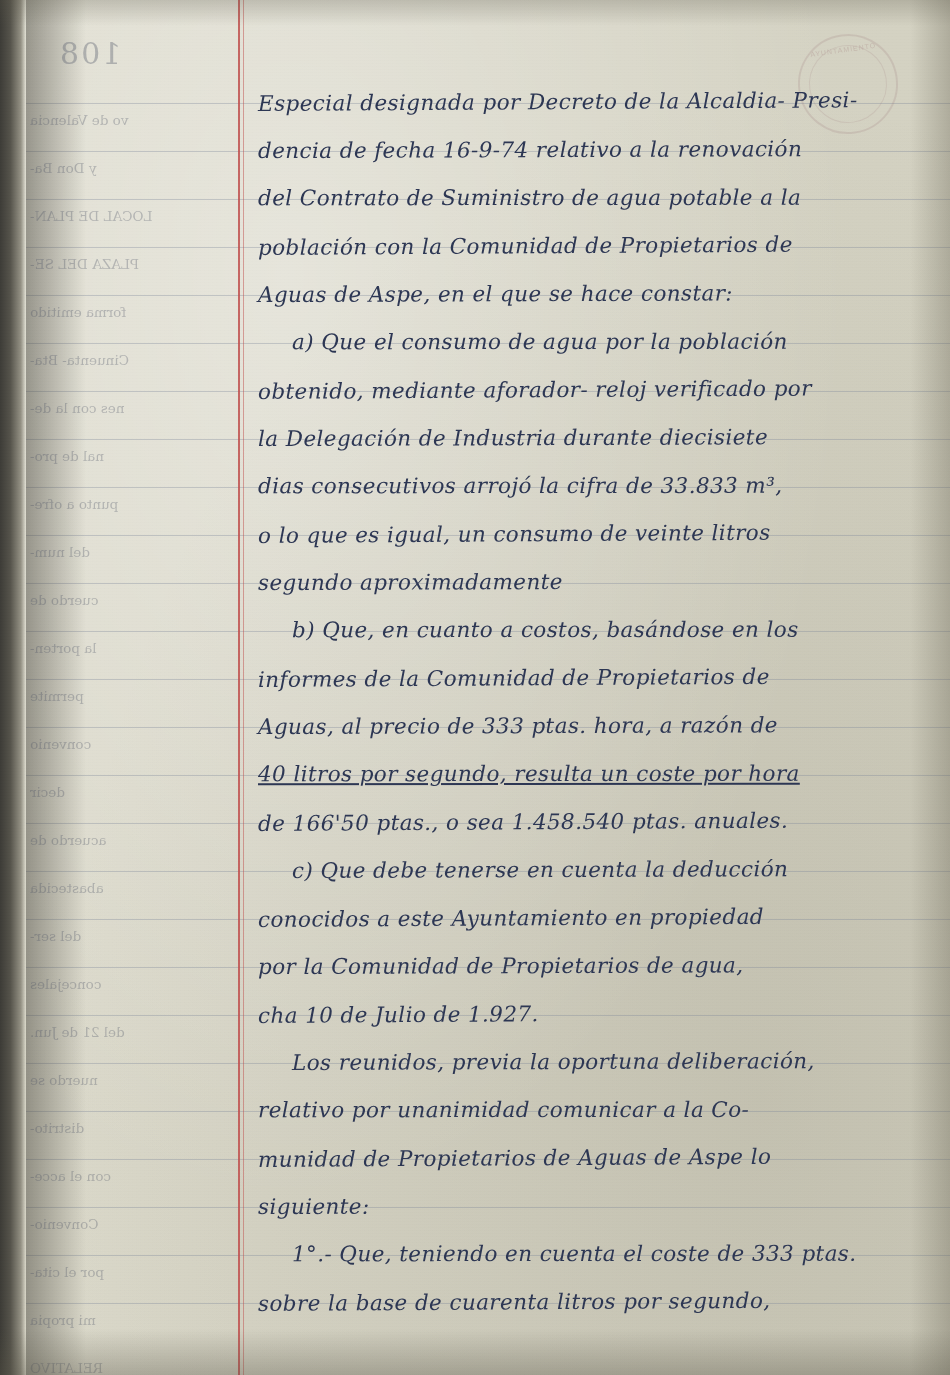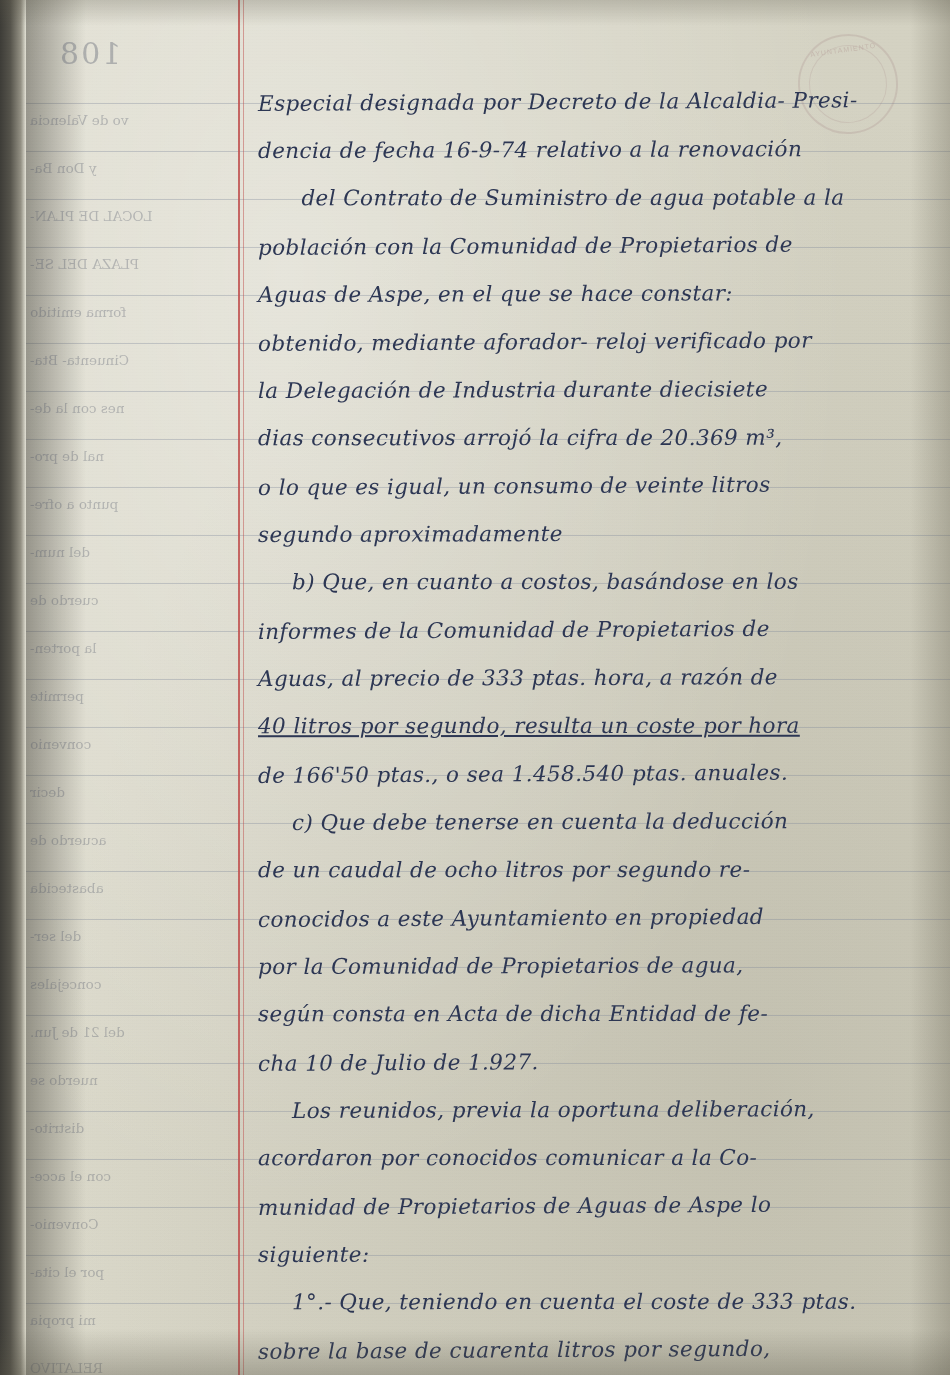--- a/index.html
+++ b/index.html
@@ -233,41 +233,40 @@
 Reunida</div>
   <div class="ghost-block"></div>
 
   <div class="stamp">
     <span>AYUNTAMIENTO</span>
   </div>
 
   <div class="body-text">
       <div class="line" style="transform: rotate(-0.35deg);">Especial designada por Decreto de la Alcaldia- Presi-</div>
       <div class="line" style="transform: rotate(-0.2deg);">dencia de fecha 16-9-74 relativo a la renovación</div>
-      <div class="line" style="transform: rotate(-0.05deg); text-align: center;">del Contrato de Suministro de agua potable a la</div>
+      <div class="line" style="transform: rotate(-0.05deg);">del Contrato de Suministro de agua potable a la</div>
       <div class="line" style="transform: rotate(-0.35deg);">población con la Comunidad de Propietarios de</div>
       <div class="line" style="transform: rotate(-0.2deg);">Aguas de Aspe, en el que se hace constar:</div>
+      <div class="line indent" style="transform: rotate(-0.05deg);">a) Que el consumo de agua por la población</div>
       <div class="line" style="transform: rotate(-0.35deg);">obtenido, mediante aforador- reloj verificado por</div>
       <div class="line" style="transform: rotate(-0.2deg);">la Delegación de Industria durante diecisiete</div>
-      <div class="line" style="transform: rotate(-0.05deg);">dias consecutivos arrojó la cifra de 20.369 m³,</div>
+      <div class="line" style="transform: rotate(-0.05deg);">dias consecutivos arrojó la cifra de 33.833 m³,</div>
       <div class="line" style="transform: rotate(-0.35deg);">o lo que es igual, un consumo de veinte litros</div>
       <div class="line" style="transform: rotate(-0.2deg);">segundo aproximadamente</div>
       <div class="line indent" style="transform: rotate(-0.05deg); font-style: italic;">b) Que, en cuanto a costos, basándose en los</div>
       <div class="line" style="transform: rotate(-0.35deg);">informes de la Comunidad de Propietarios de</div>
       <div class="line" style="transform: rotate(-0.2deg);">Aguas, al precio de 333 ptas. hora, a razón de</div>
       <div class="line" style="transform: rotate(-0.05deg); text-decoration: underline;">40 litros por segundo, resulta un coste por hora</div>
       <div class="line" style="transform: rotate(-0.35deg);">de 166'50 ptas., o sea 1.458.540 ptas. anuales.</div>
       <div class="line indent" style="transform: rotate(-0.2deg);">c) Que debe tenerse en cuenta la deducción</div>
-      <div class="line" style="transform: rotate(-0.05deg);">de un caudal de ocho litros por segundo re-</div>
       <div class="line" style="transform: rotate(-0.35deg);">conocidos a este Ayuntamiento en propiedad</div>
       <div class="line" style="transform: rotate(-0.2deg);">por la Comunidad de Propietarios de agua,</div>
-      <div class="line" style="transform: rotate(-0.05deg);">según consta en Acta de dicha Entidad de fe-</div>
       <div class="line" style="transform: rotate(-0.35deg);">cha 10 de Julio de 1.927.</div>
       <div class="line indent" style="transform: rotate(-0.2deg);">Los reunidos, previa la oportuna deliberación,</div>
-      <div class="line" style="transform: rotate(-0.05deg);">acordaron por conocidos comunicar a la Co-</div>
+      <div class="line" style="transform: rotate(-0.05deg);">relativo por unanimidad comunicar a la Co-</div>
       <div class="line" style="transform: rotate(-0.35deg);">munidad de Propietarios de Aguas de Aspe lo</div>
       <div class="line" style="transform: rotate(-0.2deg);">siguiente:</div>
       <div class="line indent" style="transform: rotate(-0.05deg);">1°.- Que, teniendo en cuenta el coste de 333 ptas.</div>
       <div class="line" style="transform: rotate(-0.35deg);">sobre la base de cuarenta litros por segundo,</div>
     </div>
 
   <div class="grain"></div>
   <div class="edge-top"></div>
   <div class="edge-right"></div>
   <div class="edge-bottom"></div>

